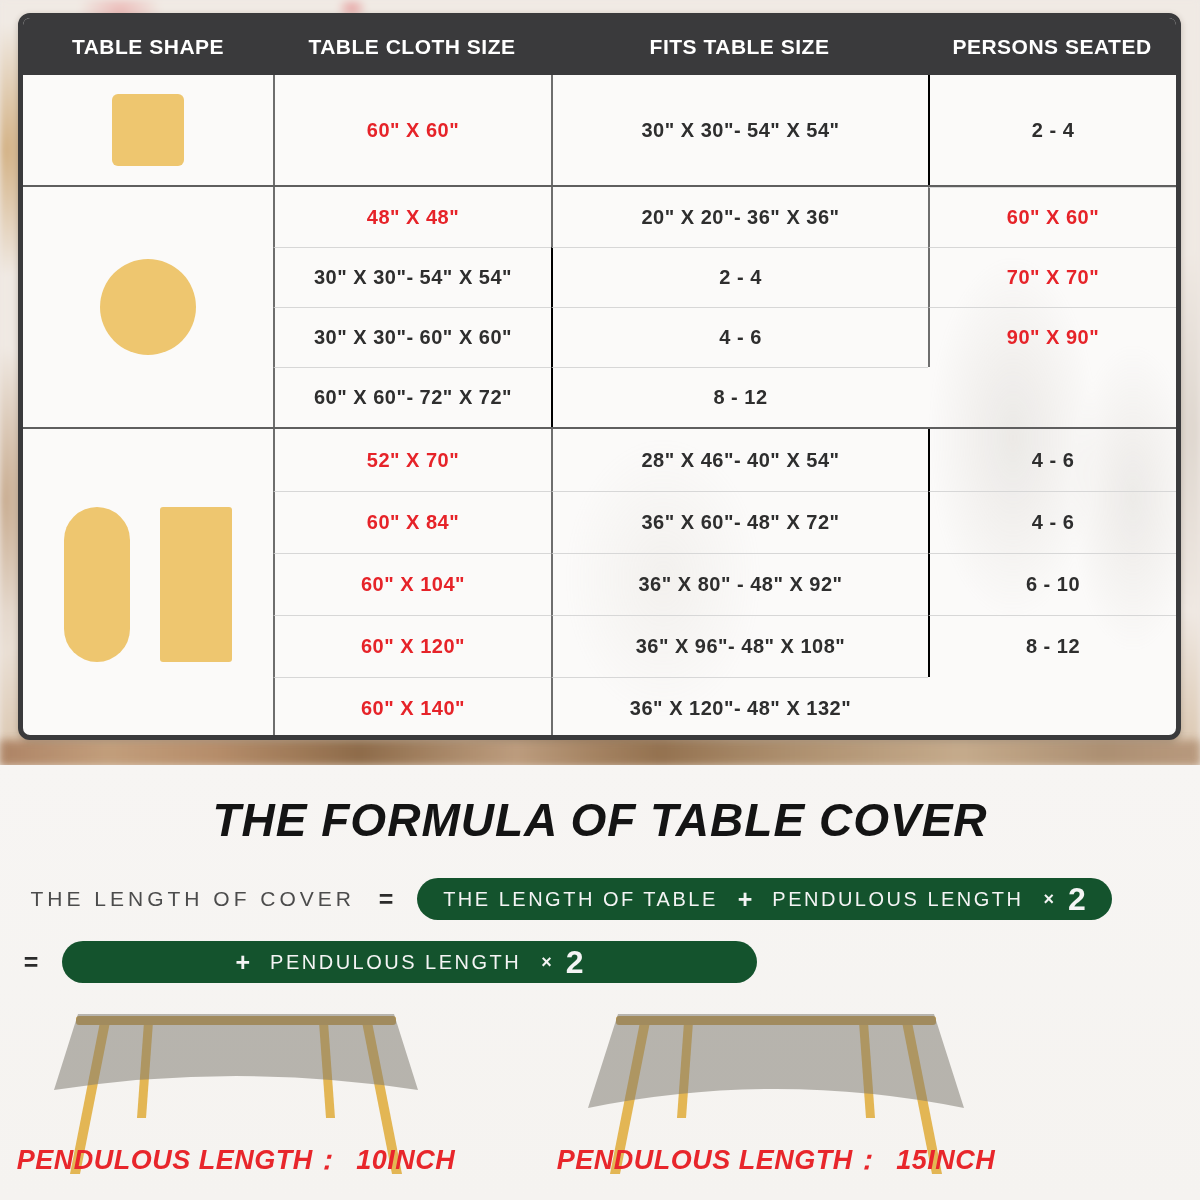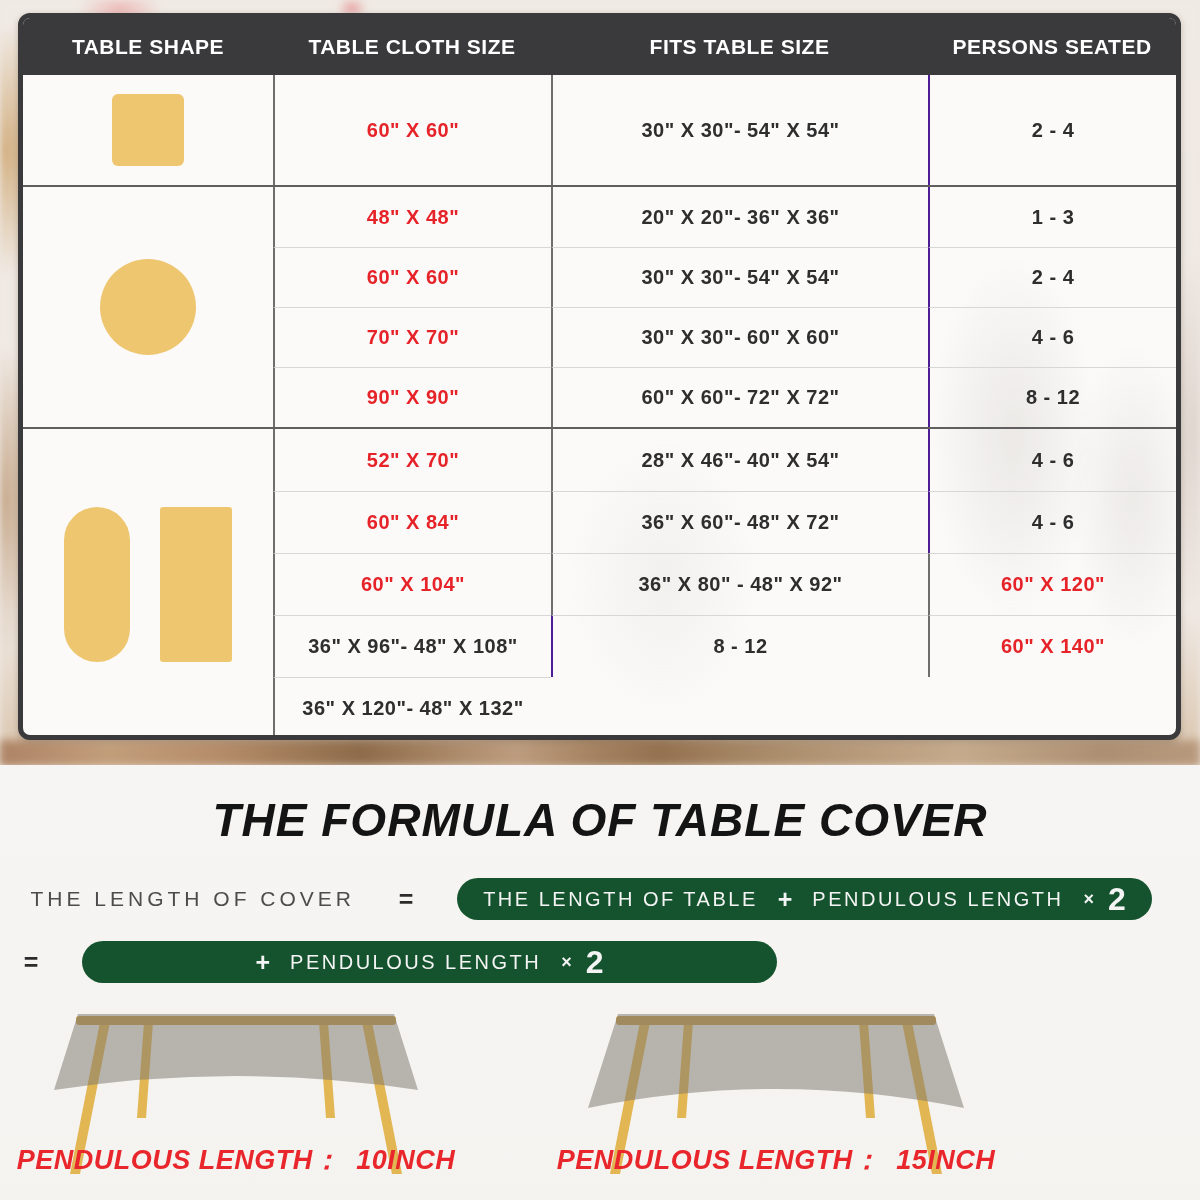--- a/index.html
+++ b/index.html
@@ -52,38 +52,38 @@
   .thead > div { text-align:center; font-weight:bold; font-size:21px; letter-spacing:.5px; }
 
   .section { display:grid; grid-template-columns:250px 278px 377px 248px; position:relative; }
   .section + .section { border-top:2px solid #5f5f5f; }
   .s1 { grid-auto-rows:110px; }
   .s2 { grid-auto-rows:60px; }
   .s3 { grid-auto-rows:62px; }
   .shape-cell { grid-column:1; display:flex; align-items:center; justify-content:center; gap:30px; }
   .cell { display:flex; align-items:center; justify-content:center; border-left:2px solid #6e6e6e; }
   .c3 { border-left:2px solid #6e6e6e; }
-  .c4 { border-left:2px solid #4c1d95; }
+  .c4 { border-left:2px solid #000000; }
   .rt { border-top:1px solid #d7d7d7; }
   .red  { color:#e62329; font-weight:bold; font-size:20px; letter-spacing:.5px; }
   .dark { color:#2e2e2e; font-weight:bold; font-size:20px; letter-spacing:.5px; }
 
   .shape-square    { width:72px; height:72px; background:#eec66f; border-radius:6px; }
   .shape-circle    { width:96px; height:96px; background:#eec66f; border-radius:50%; }
   .shape-capsule   { width:66px; height:155px; background:#eec66f; border-radius:33px; }
   .shape-rectangle { width:72px; height:155px; background:#eec66f; border-radius:3px; }
 
   
   .formula-title {
     position:absolute; left:0; top:792px; width:1200px; text-align:center;
     font-size:47px; font-weight:bold; font-style:italic; color:#141414;
     letter-spacing:1px; transform:scaleX(.98);
   }
   .formulas { position:absolute; left:0; top:878px; width:1200px; }
-  .f-row { display:flex; align-items:center; height:42px; margin-bottom:21px;gap:20px; }
+  .f-row { display:flex; align-items:center; height:42px; margin-bottom:21px; }
   .f-left { width:355px; text-align:right; font-size:21px; color:#4c4c4c;
     letter-spacing:4px; white-space:nowrap; }
   .f-eq { width:62px; text-align:center; font-size:25px; font-weight:bold; color:#2b2b2b; }
   .f-pill { width:695px; height:42px; background:#14532d; border-radius:22px; color:#f4f4f4;
     display:flex; align-items:center; justify-content:center; gap:20px; }
   .f-pill .op-text { font-size:20px; letter-spacing:2.5px; white-space:nowrap; }
   .f-pill .plus  { font-size:25px; font-weight:bold; }
   .f-pill .times { font-size:18px; font-weight:bold; }
   .f-pill .factor{ font-size:32px; font-weight:bold; margin-left:-6px; }
 
@@ -133,23 +133,20 @@
   <div class="section s2">
     <div class="shape-cell" style="grid-row:1 / span 4;">
       <div class="shape-circle"></div>
     </div>
     <div class="cell c2">
         <span class="red">48" X 48"</span>
       </div>
     <div class="cell c3">
         <span class="dark">20" X 20"- 36" X 36"</span>
       </div>
-    <div class="cell c4">
-        <span class="dark">1 - 3</span>
-      </div>
 
     <div class="cell c2 rt">
         <span class="red">60" X 60"</span>
       </div>
     <div class="cell c3 rt">
         <span class="dark">30" X 30"- 54" X 54"</span>
       </div>
     <div class="cell c4 rt">
         <span class="dark">2 - 4</span>
       </div>
@@ -198,20 +195,23 @@
       </div>
     <div class="cell c4 rt">
         <span class="dark">4 - 6</span>
       </div>
 
     <div class="cell c2 rt">
         <span class="red">60" X 104"</span>
       </div>
     <div class="cell c3 rt">
         <span class="dark">36" X 80" - 48" X 92"</span>
+      </div>
+    <div class="cell c4 rt">
+        <span class="dark">6 - 10</span>
       </div>
 
     <div class="cell c2 rt">
         <span class="red">60" X 120"</span>
       </div>
     <div class="cell c3 rt">
         <span class="dark">36" X 96"- 48" X 108"</span>
       </div>
     <div class="cell c4 rt">
         <span class="dark">8 - 12</span>

